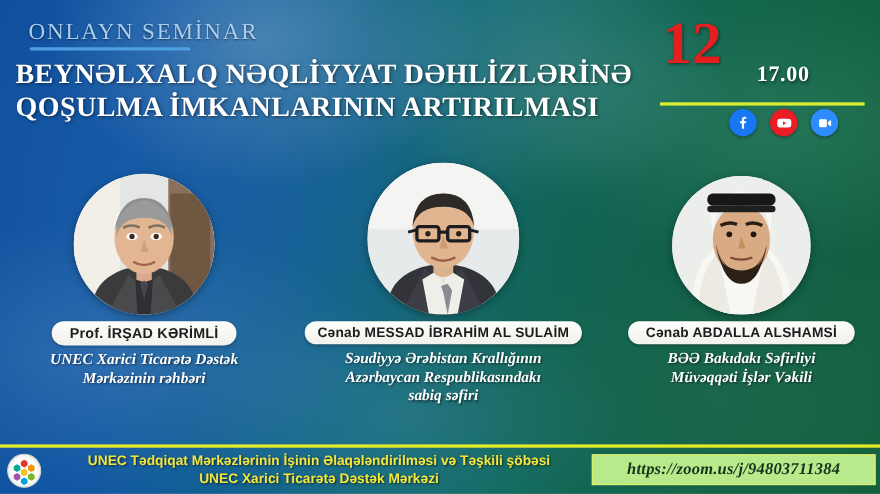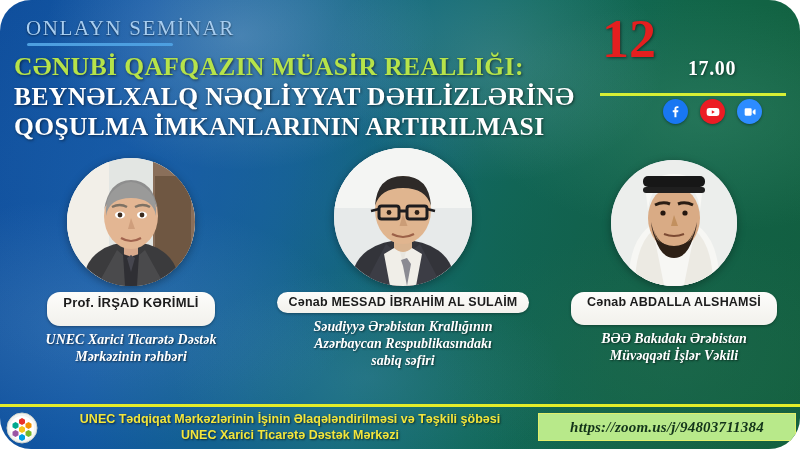--- a/index.html
+++ b/index.html
@@ -11,21 +11,20 @@
   }
 
   #poster {
     position: relative;
     width: 800px; height: 449px;
     overflow: hidden;
     background:
       radial-gradient(ellipse 55% 70% at 22% 38%, rgba(30,95,170,0.55) 0%, rgba(20,70,140,0.0) 70%),
       radial-gradient(ellipse 60% 80% at 78% 55%, rgba(18,92,72,0.60) 0%, rgba(15,80,65,0.0) 72%),
       linear-gradient(100deg, #0f4e9c 0%, #1157a3 17%, #13628f 34%, #136a78 48%, #116a5e 62%, #12664a 78%, #12603c 100%);
-    border-radius: 31px;
   }
 
   
   .tex {
     position: absolute; inset: 0; pointer-events: none;
   }
   .tex.a {
     background:
       radial-gradient(ellipse 36% 44% at 30% 8%, rgba(190,215,235,0.30), rgba(190,215,235,0) 68%),
       radial-gradient(ellipse 30% 38% at 62% 14%, rgba(160,195,220,0.22), rgba(160,195,220,0) 70%),
@@ -133,21 +132,21 @@
     background: #dfe6ee;
   }
   .sp2 .photo { width: 138px; height: 138px; }
   .sp3 .photo { width: 126px; height: 126px; }
 
   .namebadge {
     margin: 6px auto 0;
     display: inline-block;
     background: linear-gradient(#fdfdfb, #f2f1ec);
     border-radius: 13px;
-    padding: 3px 16px 16px;
+    padding: 3px 16px 4px;
     font-family: "Liberation Sans", sans-serif;
     font-weight: bold;
     font-size: 12.5px;
     letter-spacing: .2px;
     color: #1c1c1c;
     white-space: nowrap;
     box-shadow: 0 1px 3px rgba(0,0,0,.35);
   }
   .sp1 .namebadge { font-size: 13px; }
   .sp2 .namebadge { font-size: 12.5px; padding: 3px 12px 4px; }
@@ -200,21 +199,20 @@
 <body>
 
 <div id="poster">
   <div class="tex a"></div>
   <div class="tex b"></div>
 
   <div class="kicker">ONLAYN SEMİNAR</div>
   <div class="kicker-rule"></div>
 
   <div class="title">
-    <span class="l1">CƏNUBİ QAFQAZIN MÜASİR REALLIĞI:</span>
     <span class="l2">BEYNƏLXALQ  NƏQLİYYAT   DƏHLİZLƏRİNƏ</span>
     <span class="l3">QOŞULMA   İMKANLARININ  ARTIRILMASI</span>
   </div>
 
   <div class="datewrap">
     <span class="daynum">12</span>
     <span class="time">17.00</span>
   </div>
   <div class="date-rule"></div>
 
@@ -317,21 +315,21 @@
         <circle cx="52" cy="53" r="2.6" fill="#241710"></circle>
         <circle cx="74" cy="53" r="2.6" fill="#241710"></circle>
         <path d="M44 45 q8 -4 15 -1" stroke="#2a1d14" stroke-width="3" fill="none"></path>
         <path d="M67 44 q7 -3 15 1" stroke="#2a1d14" stroke-width="3" fill="none"></path>
         <path d="M63 55 l-3 11 h7 z" fill="#c2905f"></path>
         <path d="M53 74 q10 4 20 0" stroke="#7c4a33" stroke-width="2" fill="none"></path>
       </svg>
     </div>
     <div class="namebadge">Cənab  ABDALLA ALSHAMSİ</div>
     <div class="role">
-      <div>BƏƏ Bakıdakı Ərəbistan</div>
+      <div>BƏƏ Bakıdakı Səfirliyi</div>
       <div>Müvəqqəti İşlər Vəkili</div>
     </div>
   </div>
 
   <div class="footer-rule"></div>
   <div class="footer">
     <span class="footer-logo">
       <svg viewBox="0 0 32 32" width="32" height="32">
         <circle cx="16" cy="16" r="15" fill="#f3f4f2" stroke="#cfd3cb" stroke-width="1"></circle>
         <circle cx="16" cy="16" r="12" fill="#ffffff"></circle>

